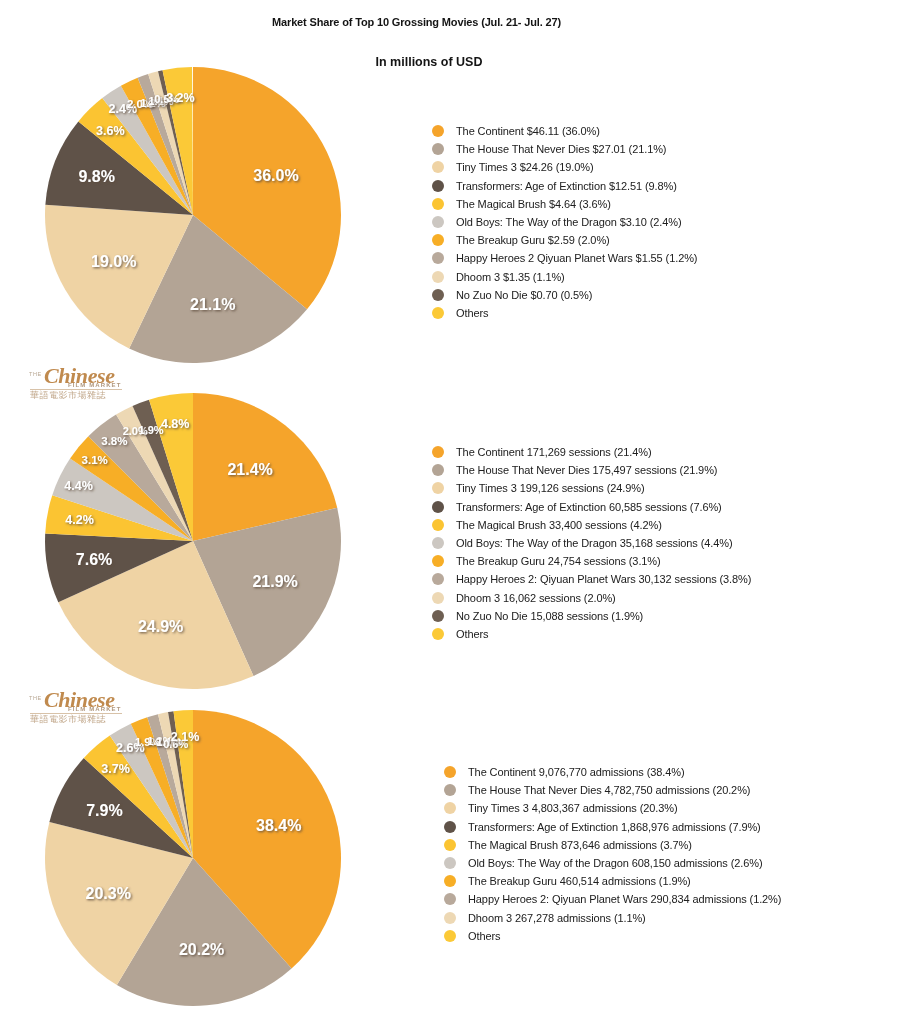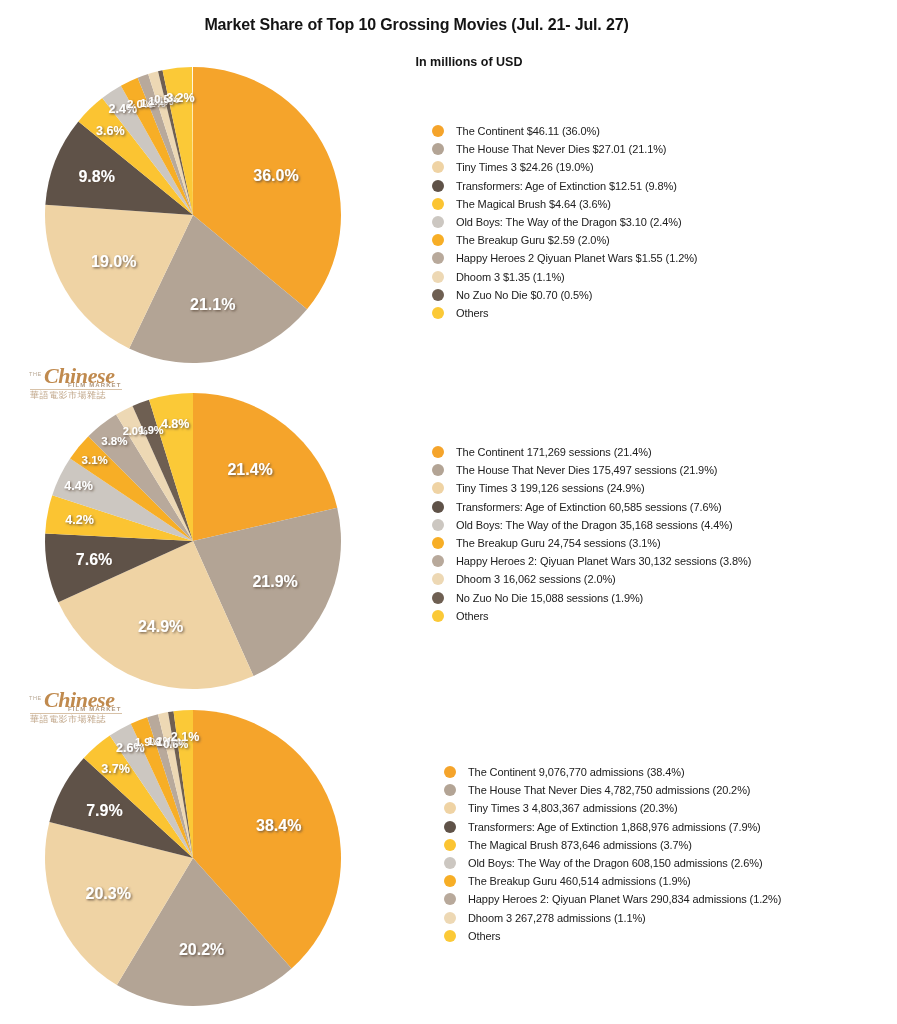--- a/index.html
+++ b/index.html
@@ -17,35 +17,34 @@
     color: #1a1a1a;
   }
 
   
   #page-title {
     position: absolute;
     left: 0;
     top: 16px;
     width: 833px;
     text-align: center;
-    font-size: 16px;
+    font-size: 11px;
     font-weight: bold;
     letter-spacing: -0.15px;
     color: #141414;
   }
   #page-subtitle {
     position: absolute;
     left: 0;
     top: 55px;
     width: 858px;
     text-align: center;
     font-size: 12.5px;
     font-weight: bold;
     color: #141414;
-    padding-left: 40px;
   }
 
   
   .chart-block {
     position: absolute;
     left: 0;
     width: 897px;
   }
   .pie-wrap {
     position: absolute;
@@ -272,20 +271,24 @@
         </div>
         <div class="legend-row">
           <span class="legend-swatch" style="background: rgb(239, 211, 164);"></span>
           <span class="legend-text">Tiny Times 3  199,126  sessions (24.9%)</span>
         </div>
         <div class="legend-row">
           <span class="legend-swatch" style="background: rgb(95, 82, 72);"></span>
           <span class="legend-text">Transformers: Age of Extinction  60,585  sessions (7.6%)</span>
         </div>
         <div class="legend-row">
+          <span class="legend-swatch" style="background: rgb(251, 196, 50);"></span>
+          <span class="legend-text">The Magical Brush  33,400  sessions (4.2%)</span>
+        </div>
+        <div class="legend-row">
           <span class="legend-swatch" style="background: rgb(204, 199, 193);"></span>
           <span class="legend-text">Old Boys: The Way of the Dragon  35,168  sessions (4.4%)</span>
         </div>
         <div class="legend-row">
           <span class="legend-swatch" style="background: rgb(247, 174, 38);"></span>
           <span class="legend-text">The Breakup Guru  24,754  sessions (3.1%)</span>
         </div>
         <div class="legend-row">
           <span class="legend-swatch" style="background: rgb(184, 169, 155);"></span>
           <span class="legend-text">Happy Heroes 2: Qiyuan Planet Wars  30,132  sessions (3.8%)</span>

